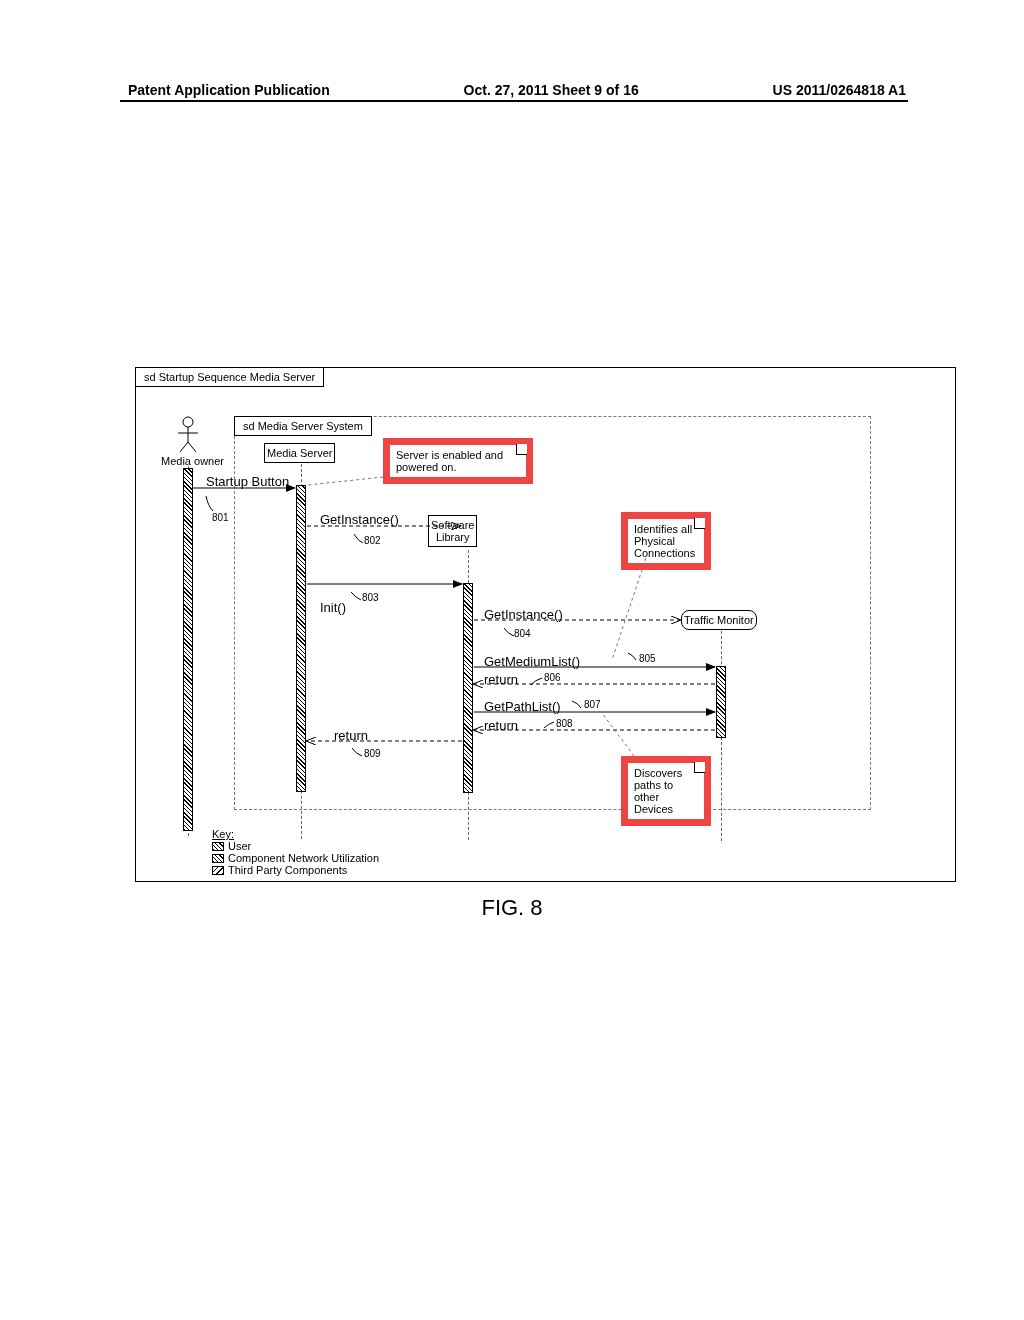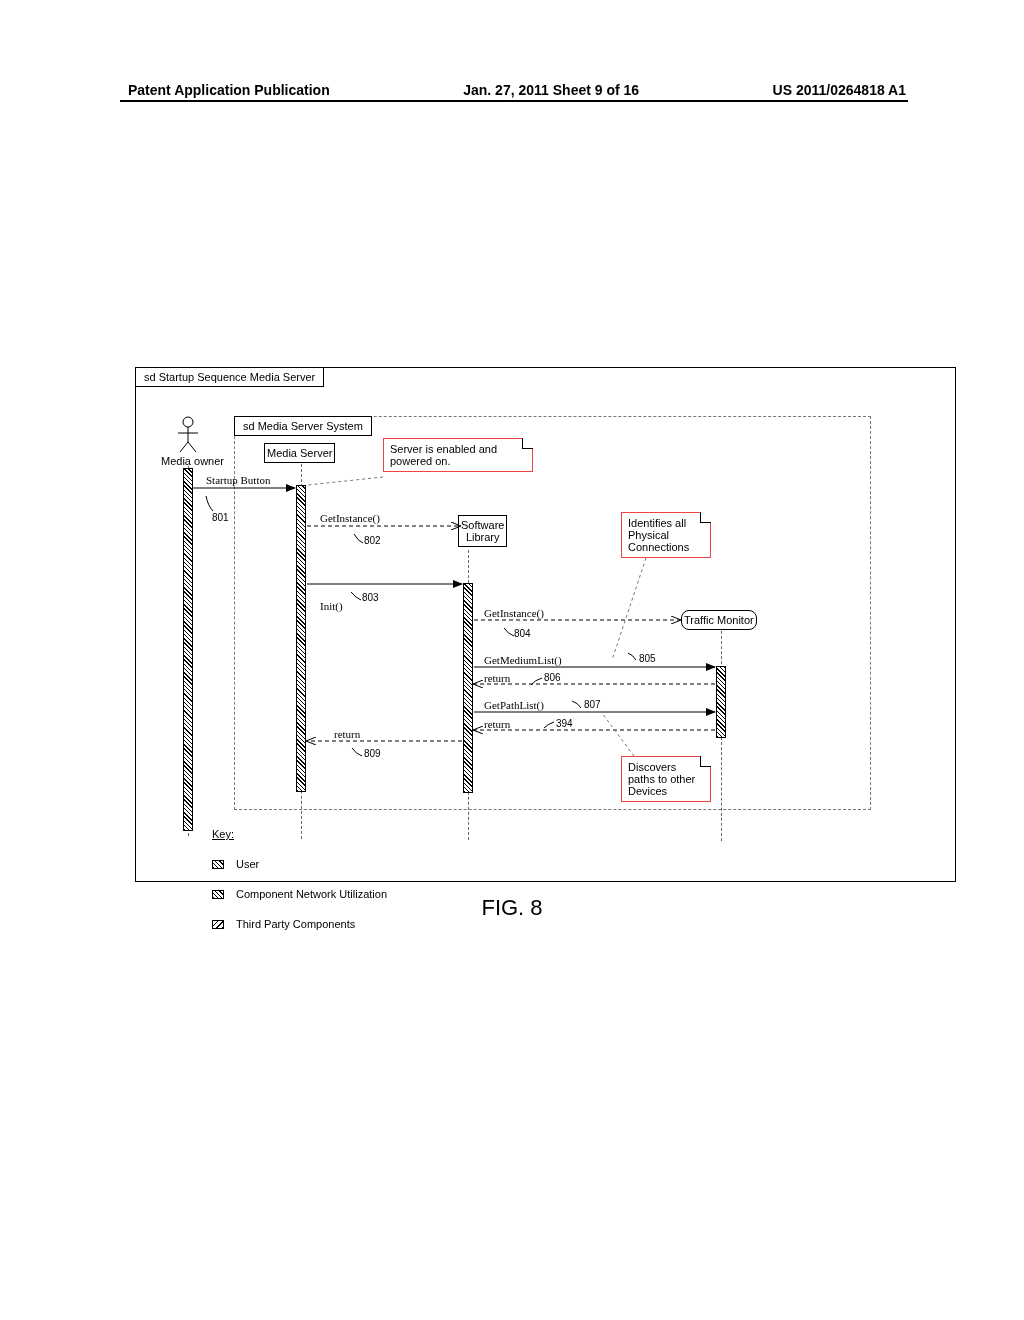--- a/index.html
+++ b/index.html
@@ -54,21 +54,21 @@
     bottom: -1px;
     width: 0; height: 0;
   }
   .inner-frame {
     position: absolute;
     border: 1px dashed #777;
     box-sizing: border-box;
   }
   .note {
     position: absolute;
-    border: 1px solid #ef4444;
+    border: 7px solid #ef4444;
     font-size: 11px;
     padding: 4px 6px;
     background: #fff;
     box-sizing: border-box;
   }
   .note-corner {
     position: absolute;
     top: -1px; right: -1px;
     width: 10px; height: 10px;
     border-left: 1px solid #000;
@@ -95,45 +95,44 @@
   }
   .activation {
     position: absolute;
     width: 10px;
     border: 1px solid #000;
     background: repeating-linear-gradient(45deg, #000 0 1px, #fff 1px 3px);
     box-sizing: border-box;
   }
   .msg-label {
     position: absolute;
-    font-size: 11px;
+    font-size: 13px;
     white-space: nowrap;
-    font-family: Liberation Serif, serif;
   }
   .ref-label {
     position: absolute;
     font-size: 10px;
     white-space: nowrap;
   }
   svg.arrows { position:absolute; top:0; left:0; pointer-events:none; }
   .stick-figure { position: absolute; }
   .key { position:absolute; font-size:11px; }
   .key .kt { text-decoration: underline; }
-  .key-row { display:flex; align-items:center; gap:12px; margin-top:18px; }
+  .key-row { display:flex; align-items:center; gap:4px; margin-top:0; }
   .swatch { width:12px; height:9px; border:1px solid #000; box-sizing:border-box; }
   .hatch { background: repeating-linear-gradient(45deg, #000 0 1px, #fff 1px 3px); }
   .crosshatch { background: repeating-linear-gradient(45deg,#000 0 1px,#fff 1px 3px), repeating-linear-gradient(-45deg,#000 0 1px,transparent 1px 3px); }
   .caption { position:absolute; font-size:22px; left:0; width:1024px; text-align:center; top:895px; }
 </style>
 </head>
 <body>
 
 <div class="header">
   <span>Patent Application Publication</span>
-  <span>Jan. 27, 2011  Sheet 9 of 16</span>
+  <span>Oct. 27, 2011  Sheet 9 of 16</span>
   <span>US 2011/0264818 A1</span>
 </div>
 <div class="header-line"></div>
 
 <div class="outer-frame">
   <div class="frame-tab" style="top:-1px; left:-1px;">
     <span>sd Startup Sequence Media Server</span>
   </div>
 
   <div class="inner-frame" style="top:48px; left:98px; width:637px; height:394px;">
@@ -151,21 +150,21 @@
   </svg>
   <div class="actor-label" style="top:87px; left:18px; width:70px;text-align:right;">Media owner</div>
 
   <div class="lifeline-box" style="top:75px; left:128px;">Media Server</div>
 
   <div class="note" style="top:70px; left:247px; width:150px;">
     <span>Server is enabled and powered on.</span>
     <div class="note-corner"></div>
   </div>
 
-  <div class="lifeline-box" style="top:147px; left:322px; text-align:center;">Software<br>Library</div>
+  <div class="lifeline-box" style="top:147px; left:292px; text-align:center;">Software<br>Library</div>
 
   <div class="lifeline-box" style="top:242px; left:545px;border-radius:8px;">Traffic Monitor</div>
 
   <div class="note" style="top:144px; left:485px; width:90px;">
     <span>Identifies all Physical Connections</span>
     <div class="note-corner"></div>
   </div>
 
   <div class="note" style="top:388px; left:485px; width:90px;">
     <span>Discovers paths to other Devices</span>
@@ -237,21 +236,21 @@
   <div class="msg-label" style="top:350px; left:348px;">return</div>
   <div class="msg-label" style="top:360px; left:198px;">return</div>
 
   <div class="ref-label" style="top:144px; left:76px;">801</div>
   <div class="ref-label" style="top:167px; left:228px;">802</div>
   <div class="ref-label" style="top:224px; left:226px;">803</div>
   <div class="ref-label" style="top:260px; left:378px;">804</div>
   <div class="ref-label" style="top:285px; left:503px;">805</div>
   <div class="ref-label" style="top:304px; left:408px;">806</div>
   <div class="ref-label" style="top:331px; left:448px;">807</div>
-  <div class="ref-label" style="top:350px; left:420px;">394</div>
+  <div class="ref-label" style="top:350px; left:420px;">808</div>
   <div class="ref-label" style="top:380px; left:228px;">809</div>
 
   <div class="key" style="top:460px; left:76px;">
     <span class="kt">Key:</span>
     <div class="key-row">
       <div class="swatch hatch"></div>
       <span>User</span>
     </div>
     <div class="key-row">
       <div class="swatch crosshatch"></div>

